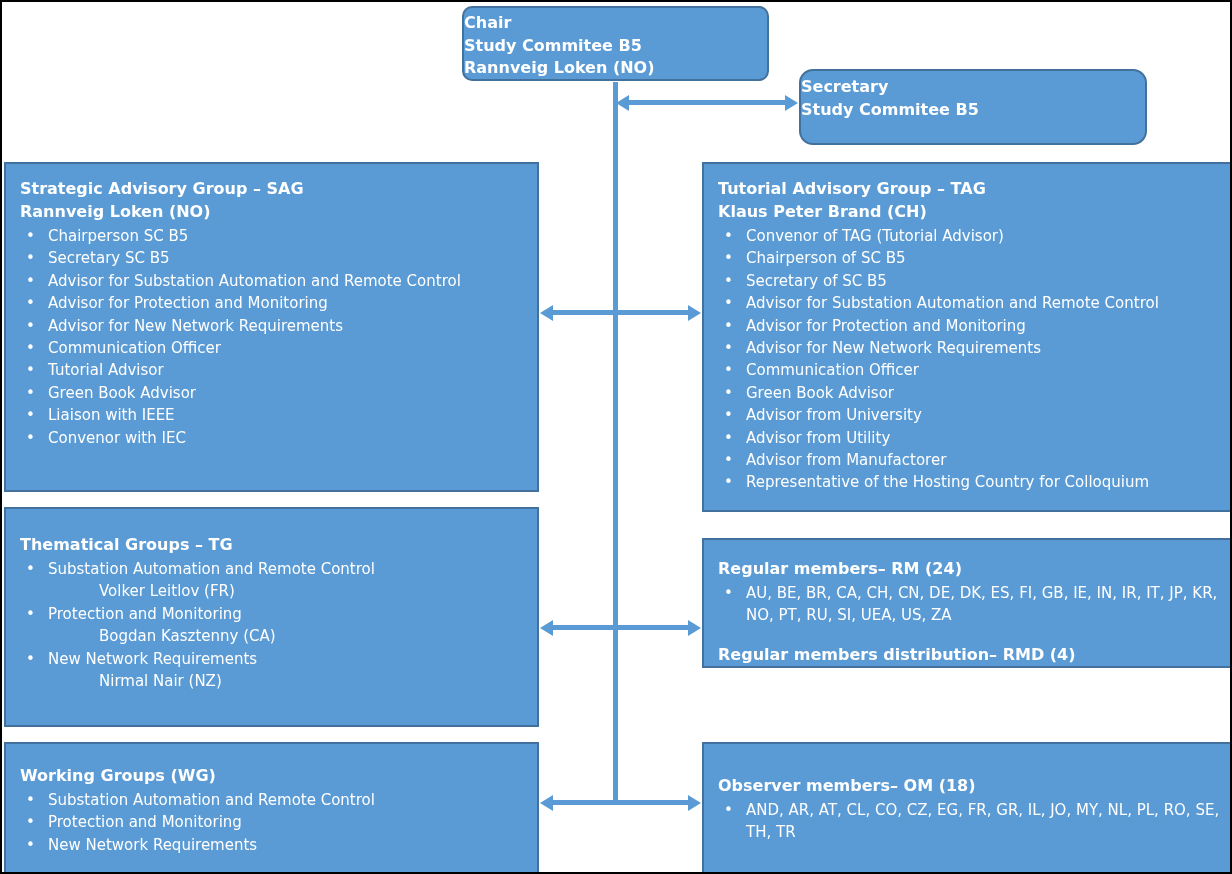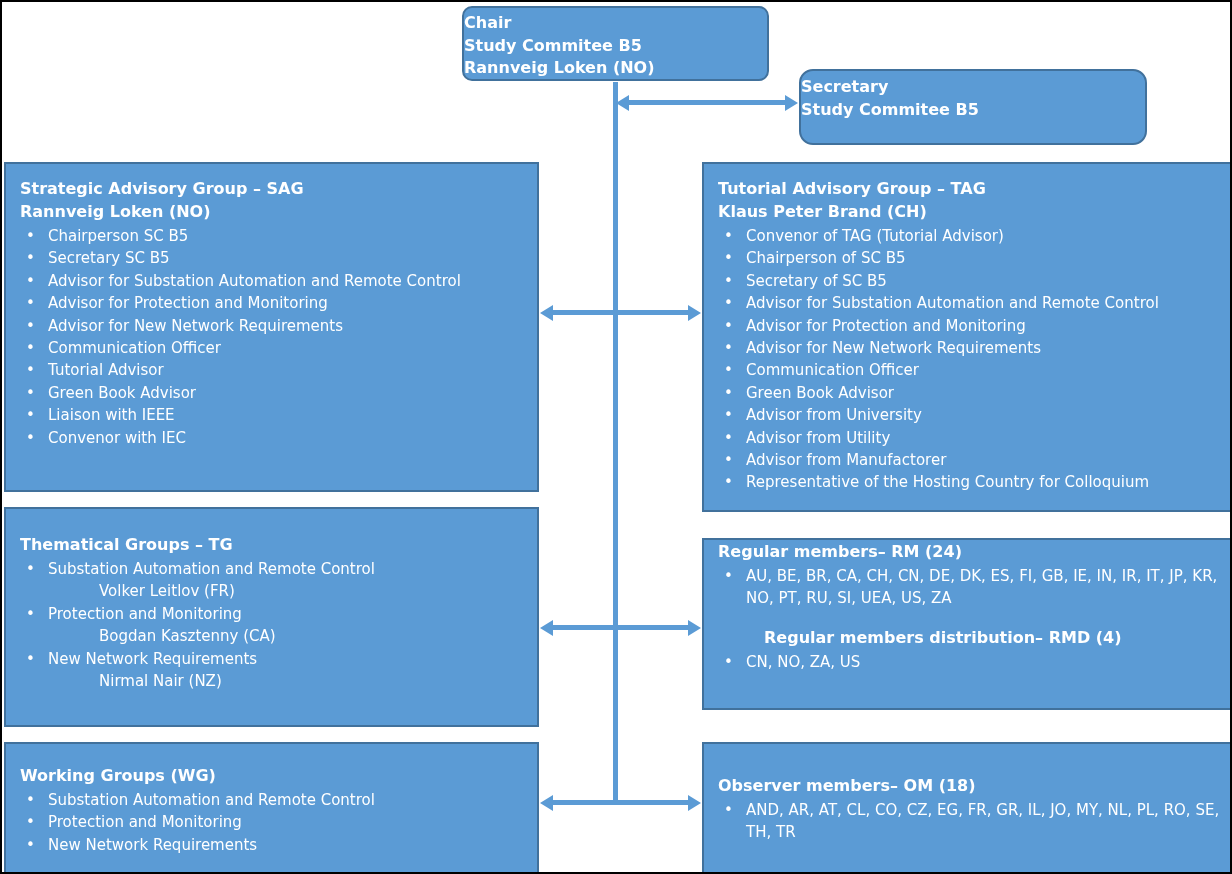--- a/index.html
+++ b/index.html
@@ -22,33 +22,33 @@
     border: 2px solid var(--box-border, #41719C);
     color: var(--text, #ffffff);
   }
   .rounded { border-radius: 10px; }
 
   .chair-box     { left: 460px; top: 4px;   width: 307px; height: 75px;  padding-top: 4px; }
   .secretary-box { left: 797px; top: 67px;  width: 348px; height: 76px;  padding-top: 5px; border-radius: 14px; }
   .sag-box       { left: 2px;   top: 160px; width: 535px; height: 330px; padding-top: 13px; }
   .tag-box       { left: 700px; top: 160px; width: 530px; height: 350px; padding-top: 13px; }
   .tg-box        { left: 2px;   top: 505px; width: 535px; height: 220px; padding-top: 24px; }
-  .rm-box        { left: 700px; top: 536px; width: 530px; height: 172px; }
+  .rm-box        { left: 700px; top: 536px; width: 530px; height: 130px; padding-top: 17px; }
   .wg-box        { left: 2px;   top: 740px; width: 535px; height: 134px; padding-top: 20px; }
   .om-box        { left: 700px; top: 740px; width: 530px; height: 134px; padding-top: 30px; }
 
   .center-text { text-align: left; font-weight: bold; font-size: 16px; line-height: 22.5px; }
 
   .box-title {
     font-weight: bold;
     font-size: 16px;
     line-height: 23px;
     padding: 0 10px 0 14px;
   }
-  .title-gap { margin-top: 16px; margin-left: 46px; }
+  .title-gap { margin-top: 16px; }
 
   ul.bullets {
     list-style: none;
     margin: 2px 0 0 0;
     padding: 0;
     font-size: 15px;
     line-height: 22.4px;
   }
   ul.bullets li {
     position: relative;

